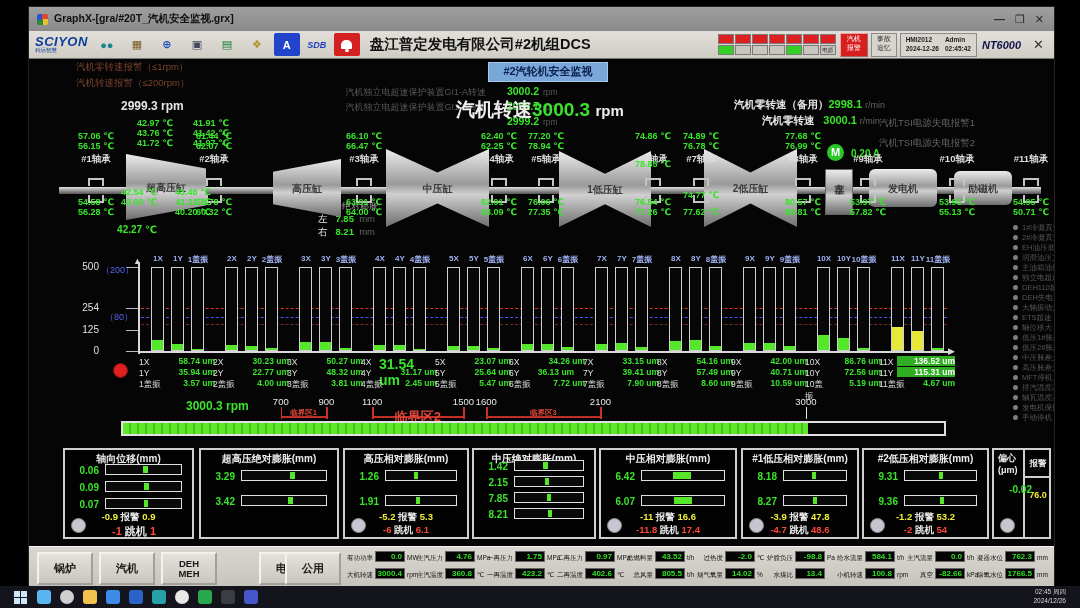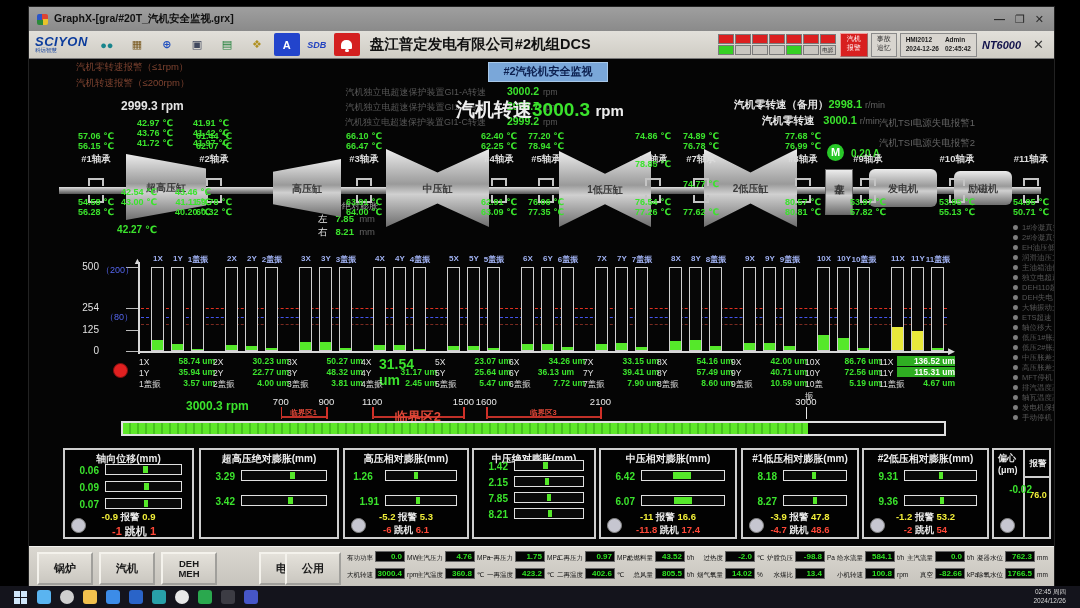--- a/index.html
+++ b/index.html
@@ -155,21 +155,20 @@
           <div class="abs " style="left: 0px; top: 1px; width: 205px; font-size: 9px; color: rgb(88, 88, 88); text-align: right;">汽机独立电超速保护装置GI1-A转速</div>
           <div class="abs  gb" style="left: 210px; top: 0px; width: 48px; font-size: 10.5px; text-align: right;">3000.2</div>
           <div class="abs " style="left: 262px; top: 2px; width: 30px; font-size: 8.5px; color: rgb(88, 88, 88);">rpm</div>
         </div>
         <div class="abs " style="left: 0px; top: 15px; width: 340px; height: 14px;">
           <div class="abs " style="left: 0px; top: 1px; width: 205px; font-size: 9px; color: rgb(88, 88, 88); text-align: right;">汽机独立电超速保护装置GI1-B转速</div>
           <div class="abs  gb" style="left: 210px; top: 0px; width: 48px; font-size: 10.5px; text-align: right;">2998.7</div>
           <div class="abs " style="left: 262px; top: 2px; width: 30px; font-size: 8.5px; color: rgb(88, 88, 88);">rpm</div>
         </div>
         <div class="abs " style="left: 0px; top: 30px; width: 340px; height: 14px;">
-          <div class="abs " style="left: 0px; top: 1px; width: 205px; font-size: 9px; color: rgb(88, 88, 88); text-align: right;">汽机独立电超速保护装置GI1-C转速</div>
           <div class="abs  gb" style="left: 210px; top: 0px; width: 48px; font-size: 10.5px; text-align: right;">2999.2</div>
           <div class="abs " style="left: 262px; top: 2px; width: 30px; font-size: 8.5px; color: rgb(88, 88, 88);">rpm</div>
         </div>
       </div>
     <div class="abs bigspeed" style="left:427px;top:38px">
       <span>汽机转速</span><span class="g">3000.3</span>&nbsp;<span style="font-size:15px">rpm</span>
     </div>
     <div class="abs" style="left:705px;top:39px;font-size:10.5px">
       <span class="w" style="font-weight:bold">汽机零转速（备用）</span><span class="gb" style="font-size:11px">2998.1</span> <span class="dim" style="font-size:9px">r/min</span>
     </div>
@@ -253,21 +252,21 @@
       <div class="abs brk" style="left: 616px; top: 136px; width: 16px; height: 8px; border-top: none;"></div>
       <div class="abs  abs gb" style="left: 598px; top: 72px; width: 52px; font-size: 9px; text-align: center;">74.86 ℃</div>
       <div class="abs  abs gb" style="left: 598px; top: 100px; width: 52px; font-size: 9px; text-align: center;">78.85 ℃</div>
       <div class="abs  abs gb" style="left: 598px; top: 138px; width: 52px; font-size: 9px; text-align: center;">76.54 ℃</div>
       <div class="abs  abs gb" style="left: 598px; top: 148px; width: 52px; font-size: 9px; text-align: center;">77.26 ℃</div>
       <div class="abs " style="left: 648px; top: 94px; width: 48px; font-size: 9.5px; color: rgb(220, 220, 220); font-weight: bold; text-align: center;">#7轴承</div>
       <div class="abs brk" style="left: 664px; top: 119px; width: 16px; height: 8px; border-bottom: none;"></div>
       <div class="abs brk" style="left: 664px; top: 136px; width: 16px; height: 8px; border-top: none;"></div>
       <div class="abs  abs gb" style="left: 646px; top: 72px; width: 52px; font-size: 9px; text-align: center;">74.89 ℃</div>
       <div class="abs  abs gb" style="left: 646px; top: 82px; width: 52px; font-size: 9px; text-align: center;">76.78 ℃</div>
-      <div class="abs  abs gb" style="left: 646px; top: 120px; width: 52px; font-size: 9px; text-align: center;">74.77 ℃</div>
+      <div class="abs  abs gb" style="left: 646px; top: 131px; width: 52px; font-size: 9px; text-align: center;">74.77 ℃</div>
       <div class="abs  abs gb" style="left: 646px; top: 148px; width: 52px; font-size: 9px; text-align: center;">77.62 ℃</div>
       <div class="abs " style="left: 750px; top: 94px; width: 48px; font-size: 9.5px; color: rgb(220, 220, 220); font-weight: bold; text-align: center;">#8轴承</div>
       <div class="abs brk" style="left: 766px; top: 119px; width: 16px; height: 8px; border-bottom: none;"></div>
       <div class="abs brk" style="left: 766px; top: 136px; width: 16px; height: 8px; border-top: none;"></div>
       <div class="abs  abs gb" style="left: 748px; top: 72px; width: 52px; font-size: 9px; text-align: center;">77.68 ℃</div>
       <div class="abs  abs gb" style="left: 748px; top: 82px; width: 52px; font-size: 9px; text-align: center;">76.99 ℃</div>
       <div class="abs  abs gb" style="left: 748px; top: 138px; width: 52px; font-size: 9px; text-align: center;">80.57 ℃</div>
       <div class="abs  abs gb" style="left: 748px; top: 148px; width: 52px; font-size: 9px; text-align: center;">80.81 ℃</div>
       <div class="abs " style="left: 815px; top: 94px; width: 48px; font-size: 9.5px; color: rgb(220, 220, 220); font-weight: bold; text-align: center;">#9轴承</div>
       <div class="abs brk" style="left: 831px; top: 119px; width: 16px; height: 8px; border-bottom: none;"></div>
@@ -560,21 +559,21 @@
         <div class="abs pbar" style="left: 40px; top: 20px; width: 86px; height: 11px;">
           <div class="pmark" style="left: 47.6408px; width: 5.16px;"></div>
         </div>
         <div class="abs  abs gb" style="left: 2px; top: 46px; width: 32px; font-size: 10px; font-weight: bold; text-align: right;">3.42</div>
         <div class="abs pbar" style="left: 40px; top: 45px; width: 86px; height: 11px;">
           <div class="pmark" style="left: 46.104px; width: 5.16px;"></div>
         </div>
       </div>
       <div class="abs panel" style="left: 314px; top: 389px; width: 126px; height: 91px;">
         <div class="pttl">高压相对膨胀(mm)</div>
-        <div class="abs  abs gb" style="left: 2px; top: 21px; width: 32px; font-size: 10px; font-weight: bold; text-align: center;">1.26</div>
+        <div class="abs  abs gb" style="left: 2px; top: 21px; width: 32px; font-size: 10px; font-weight: bold; text-align: right;">1.26</div>
         <div class="abs pbar" style="left: 40px; top: 20px; width: 72px; height: 11px;">
           <div class="pmark" style="left: 28.0192px; width: 4.32px;"></div>
         </div>
         <div class="abs  abs gb" style="left: 2px; top: 46px; width: 32px; font-size: 10px; font-weight: bold; text-align: right;">1.91</div>
         <div class="abs pbar" style="left: 40px; top: 45px; width: 72px; height: 11px;">
           <div class="pmark" style="left: 29.9296px; width: 4.32px;"></div>
         </div>
         <div class="abs " style="left: 0px; top: 61px; width: 122px; height: 12px; text-align: center; font-size: 9.5px; font-weight: bold;"><span class="yel">-5.2</span> <span style="color:#e8e8e8">报警</span> <span class="yel">5.3</span></div>
         <div class="abs " style="left: 0px; top: 74px; width: 122px; height: 12px; text-align: center; font-size: 9.5px; font-weight: bold;"><span class="rd">-6</span> <span style="color:#e8e8e8">跳机</span> <span class="rd">6.1</span></div>
         <div class="pcirc" style="left: 6px; top: 68px;"></div>

